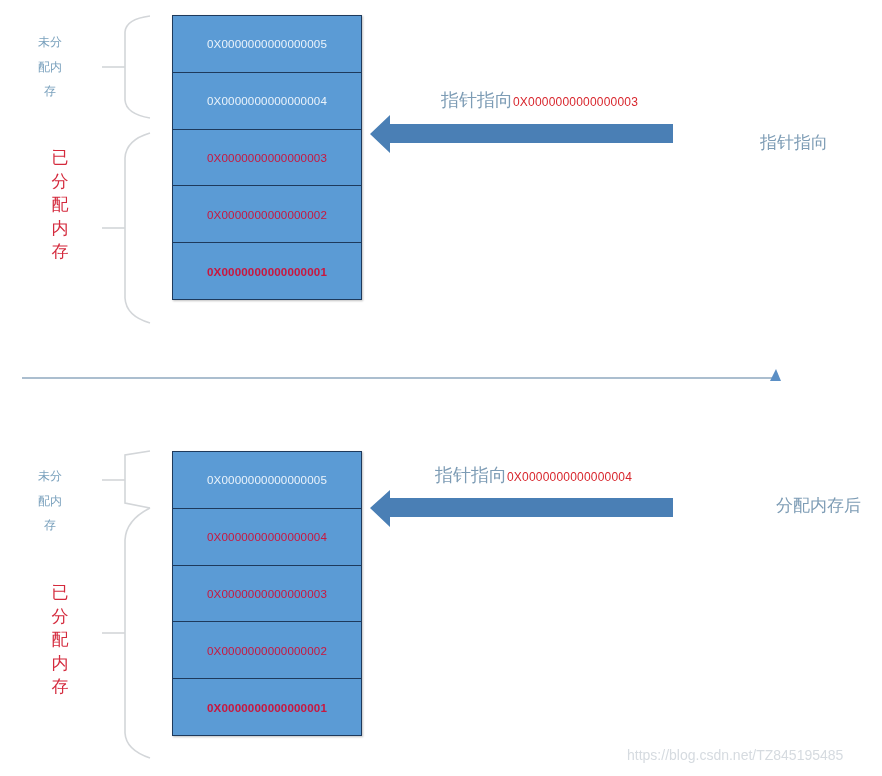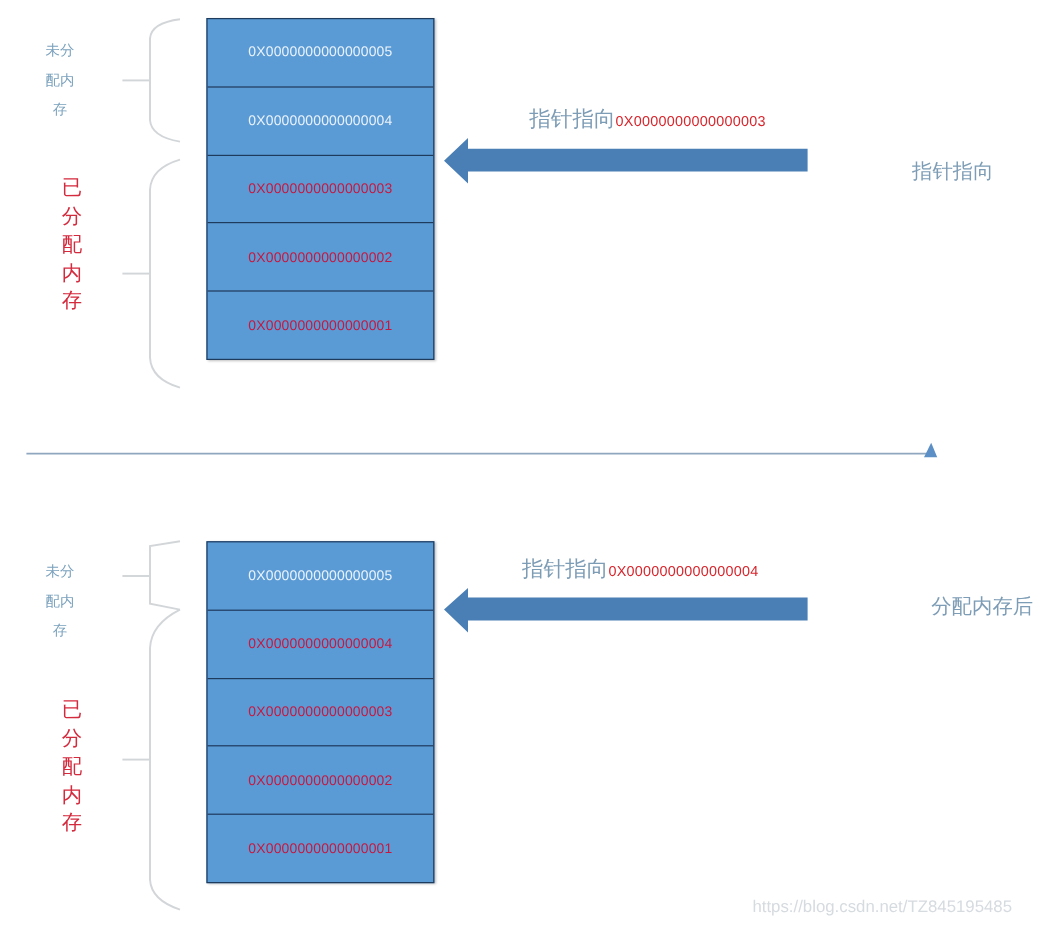--- a/index.html
+++ b/index.html
@@ -5,21 +5,21 @@
   html, body { margin: 0; padding: 0; background: #ffffff; }
   body { width: 882px; height: 776px; position: relative; overflow: hidden;
          font-family: "DejaVu Sans", "Liberation Sans", sans-serif; }
   .abs { position: absolute; }
   .stack { position: absolute; left: 172px; width: 190px; box-sizing: border-box;
            border: 1.5px solid #1e3a5c; background: #5b9bd5;
            box-shadow: 1px 1px 2px rgba(0,0,0,0.25); }
   .cell { height: 56.8px; box-sizing: border-box; border-bottom: 1.5px solid #1e3a5c;
           display: flex; align-items: center; justify-content: center;
           font-family: "Liberation Sans", sans-serif; font-size: 11.6px; letter-spacing: 0.15px; }
-  .cell:last-child { border-bottom: none; }
+  .cell:last-child { border-bottom: none; font-weight: bold; }
   .cell.free { color: #eaf3fb; }
   .cell.used { color: #c8173f; }
   .label-free { color: #7aa1bd; font-size: 12px; line-height: 24.5px; text-align: center; width: 46px; }
   .label-used { color: #d42a3d; font-size: 17px; line-height: 23.5px; text-align: center; width: 20px; }
   .ptr-label { font-size: 18px; color: #7d9cb5; white-space: nowrap; line-height: 20px; }
   .ptr-addr { font-family: "Liberation Sans", sans-serif; font-size: 12px; color: #d8262d; letter-spacing: 0.2px; }
   .caption { font-size: 17px; color: #7d9cb5; white-space: nowrap; }
   .watermark { font-family: "Liberation Sans", sans-serif; font-size: 14px; color: #d6dbe0; white-space: nowrap; }
   svg { position: absolute; left: 0; top: 0; }
 </style>

